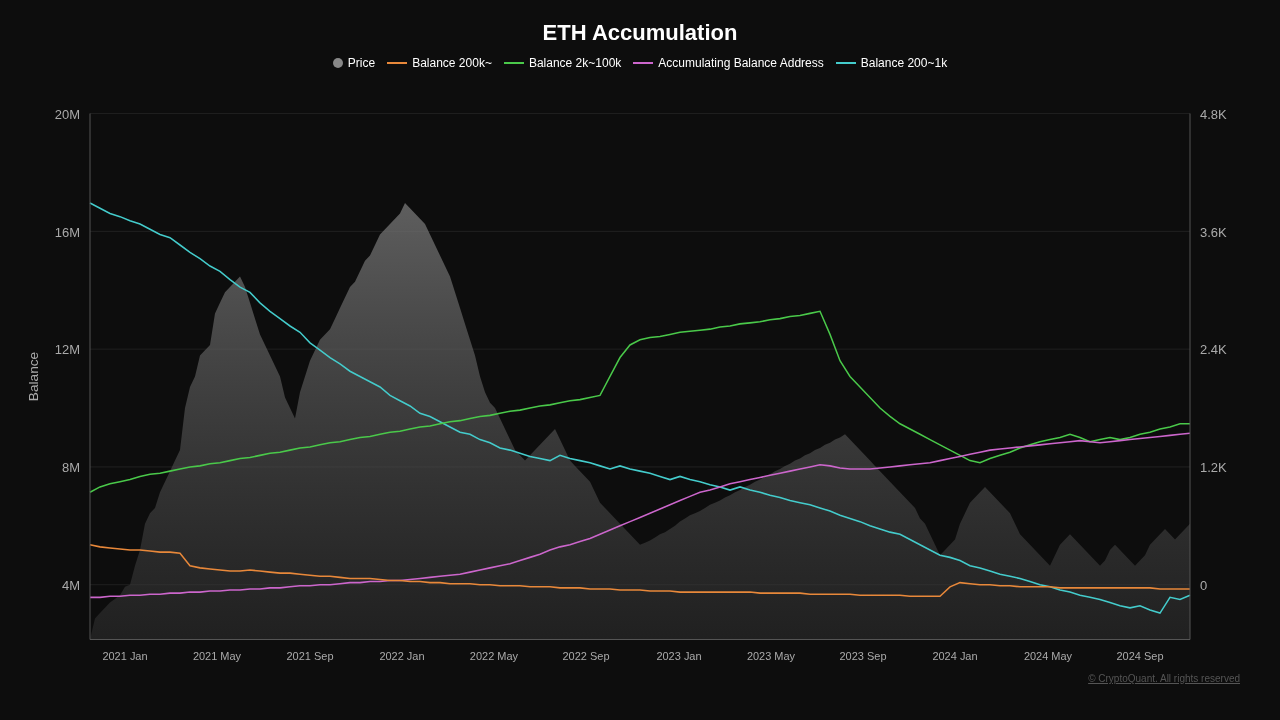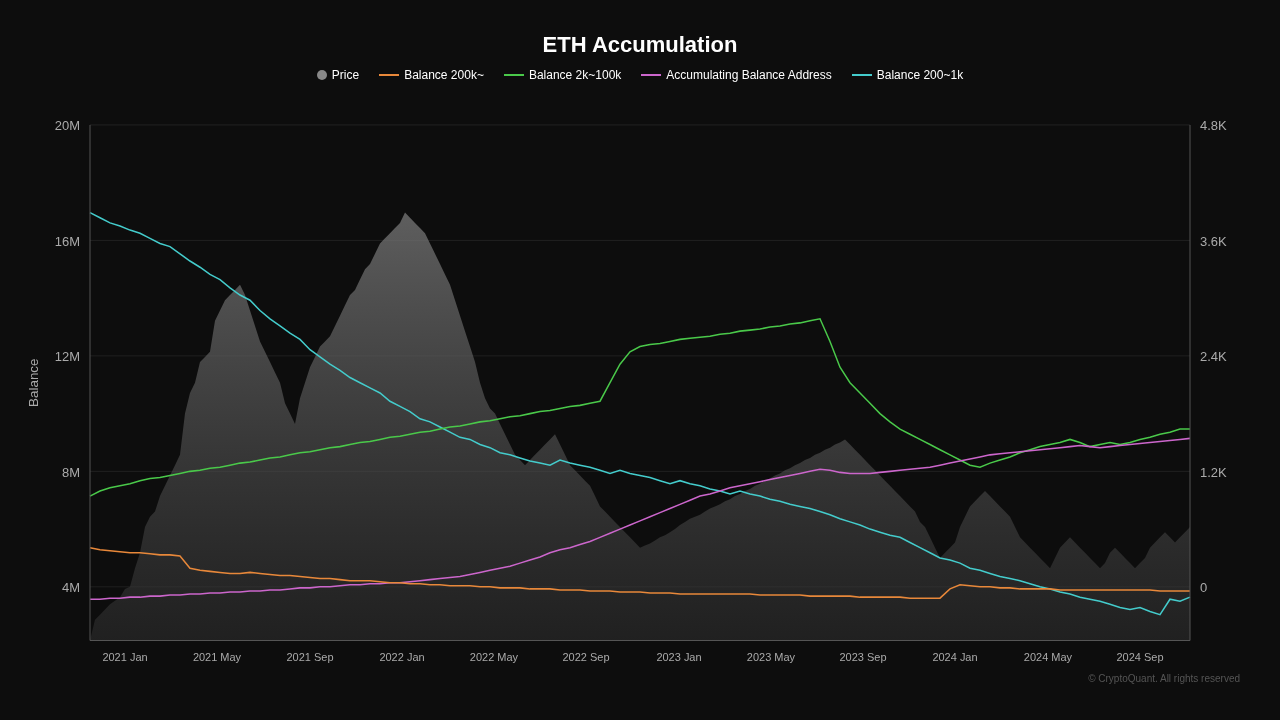--- a/index.html
+++ b/index.html
@@ -8,34 +8,34 @@
       color: #fff;
       font-family: Arial, sans-serif;
       width: 1280px;
       height: 720px;
       overflow: hidden;
     }
     .chart-container {
       width: 1280px;
       height: 720px;
       position: relative;
-      padding: 32px 20px 10px 20px;
+      padding: 20px 20px 10px 20px;
     }
     .chart-title {
       text-align: center;
       font-size: 22px;
       font-weight: bold;
       color: #ffffff;
       margin-bottom: 10px;
     }
     .legend {
       display: flex;
       justify-content: center;
       align-items: flex-end;
-      gap: 20px;
+      gap: 12px;
       margin-bottom: 12px;
       flex-wrap: wrap;
       font-size: 12px;
     }
     .legend-item {
       display: flex;
       align-items: center;
       gap: 5px;
     }
     .legend-dot {
@@ -66,20 +66,21 @@
       color: rgba(255,255,255,0.07);
       pointer-events: none;
       white-space: nowrap;
     }
     .copyright {
       position: absolute;
       bottom: 8px;
       right: 20px;
       font-size: 10px;
       color: #555;
+      text-decoration: underline;
     }
   </style>
 </head>
 <body>
 
 <div class="chart-container">
   <div class="chart-title">ETH Accumulation</div>
 
   <div class="legend">
     <div class="legend-item">

